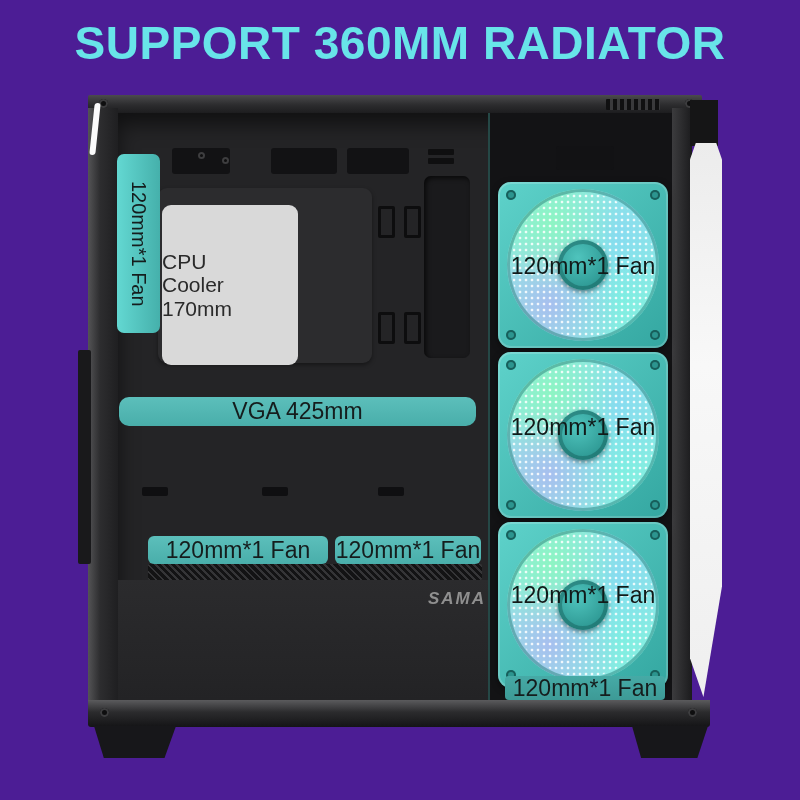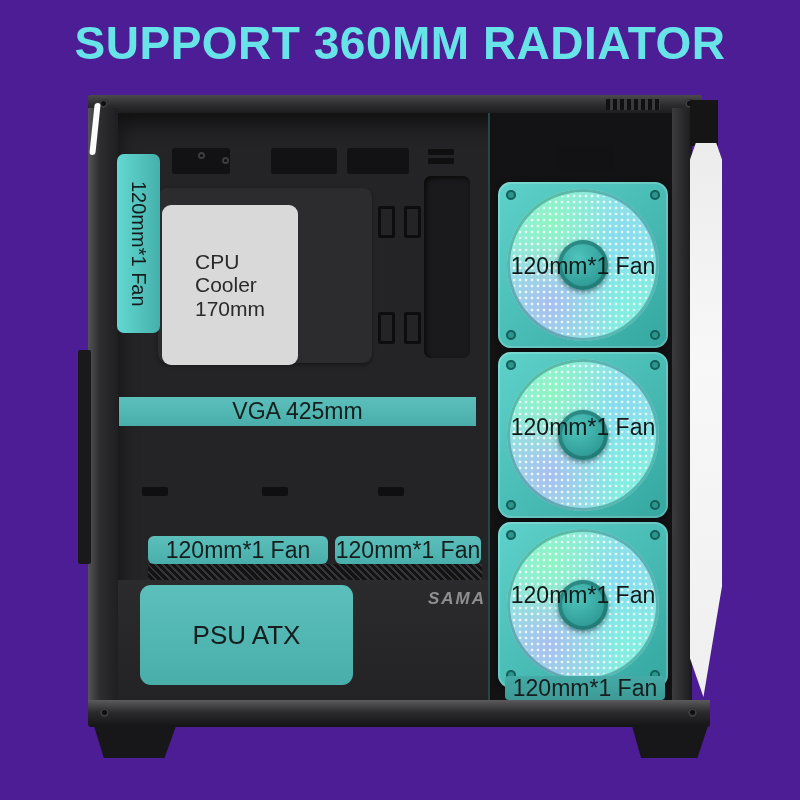--- a/index.html
+++ b/index.html
@@ -60,24 +60,24 @@
     display:flex;align-items:center;justify-content:center;
     font-size:23px;border-radius:6px;white-space:nowrap;}
   .banner{left:118px;top:104px;width:479px;height:37px;border-radius:9px;}
   .banner:after{content:"";position:absolute;left:14px;right:14px;bottom:4px;
     border-top:1px dashed rgba(255,255,255,.3);}
   .v-label{left:117px;top:154px;width:43px;height:179px;
     writing-mode:vertical-rl;font-size:20px;border-radius:7px;
     background:linear-gradient(90deg,#63d8d2,#45b0ab);}
   .cpu-box{left:162px;top:205px;width:136px;height:160px;background:#d9d9d9;border-radius:9px;
     display:flex;align-items:center;color:#2a2a2a;font-size:21px;line-height:1.1;
-    padding-left:33px;box-sizing:border-box;white-space:pre-line;}
+    box-sizing:border-box;white-space:pre-line;}
   .gpu-bar{left:128px;top:367px;width:348px;height:28px;background:#c9c9c9;color:#1c1c1c;
     display:flex;align-items:center;justify-content:center;font-size:23px;border-radius:3px;white-space:nowrap;}
-  .vga-bar{left:119px;top:397px;width:357px;height:29px;border-radius:0;}
+  .vga-bar{left:119px;top:397px;width:357px;height:29px;border-radius:10px;}
   .ssd-label{left:119px;top:436px;width:198px;height:29px;border-radius:8px;}
   .bottom-label-1{left:148px;top:536px;width:180px;height:28px;}
   .bottom-label-2{left:335px;top:536px;width:146px;height:28px;}
   .psu-box{left:140px;top:585px;width:213px;height:100px;border-radius:11px;font-size:26px;}
   .br-label{left:505px;top:676px;width:160px;height:24px;border-radius:4px;
     background:linear-gradient(#46aaa6,#3d9a96);}
 
   .brand{left:428px;top:589px;width:70px;color:#8f8f8f;font-size:17px;font-weight:bold;
     font-style:italic;letter-spacing:2px;}
 
@@ -171,21 +171,20 @@
     <div class="fan-label" style="top:60px;">120mm*1 Fan</div>
   </div>
 
   <div class="abs label v-label">120mm*1 Fan</div>
   <div class="abs cpu-box">CPU
 Cooler
 170mm</div>
   <div class="abs label vga-bar">VGA 425mm</div>
   <div class="abs label bottom-label-1">120mm*1 Fan</div>
   <div class="abs label bottom-label-2">120mm*1 Fan</div>
-  <div class="abs label psu-box">PSU ATX</div>
   <div class="abs brand">SAMA</div>
   <div class="abs label br-label">120mm*1 Fan</div>
 
   <div class="abs bottom-rail"></div>
   <div class="abs screw" style="left:100px;top:708px;"></div>
   <div class="abs screw" style="left:688px;top:708px;"></div>
   <div class="abs foot foot-left"></div>
   <div class="abs foot foot-right"></div>
 
 </div>

